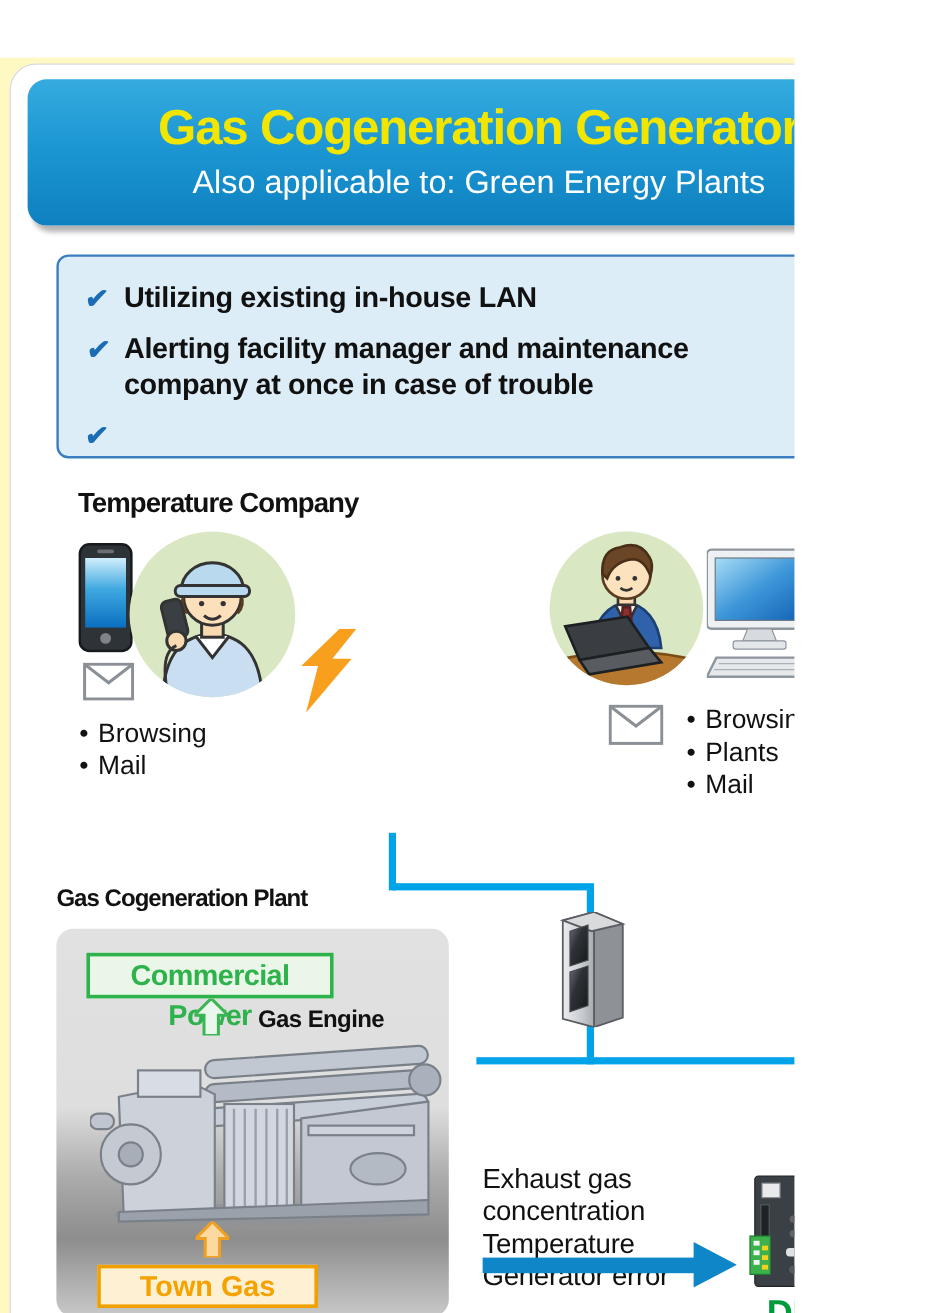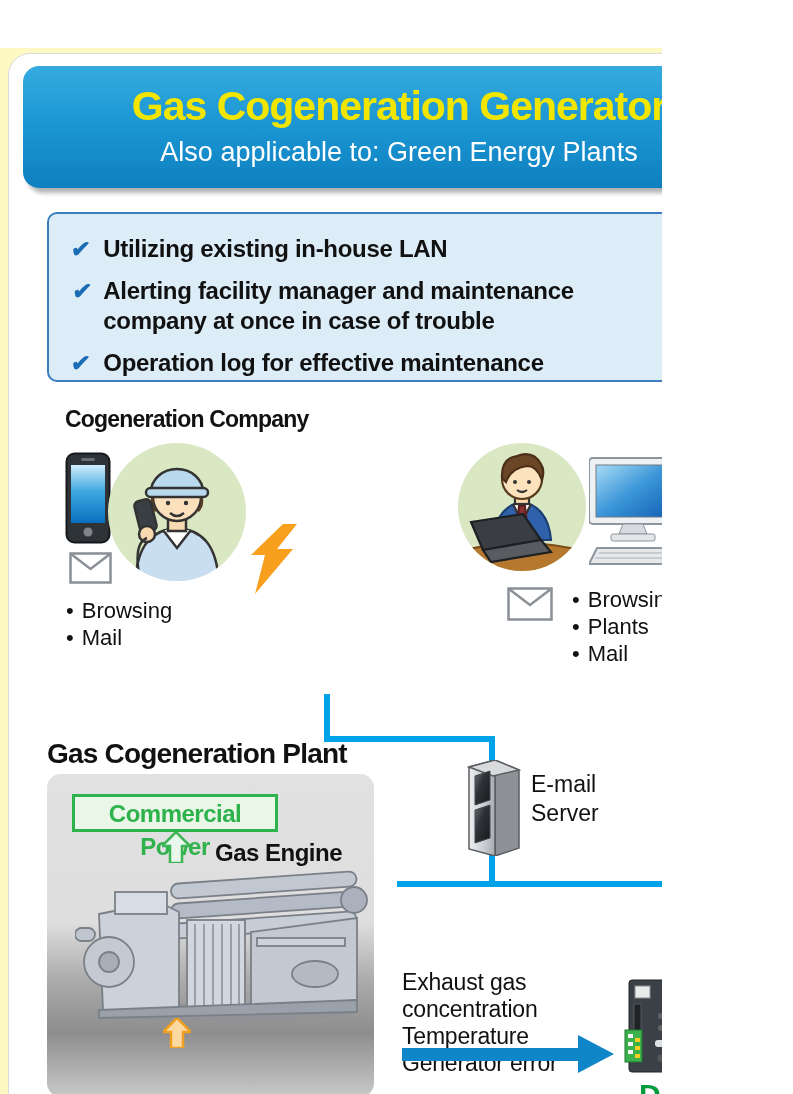--- a/index.html
+++ b/index.html
@@ -28,37 +28,37 @@
     background:#dcedf8;border:2px solid #3b7ec0;border-radius:10px;
     padding:20px 10px 0 22px;
   }
   .feature-item{display:flex;gap:13px;font-size:24px;font-weight:bold;line-height:30px;margin-bottom:12px;}
   .check{color:#1a6cb5;font-size:23px;flex:0 0 auto;transform:skewX(-6deg);}
   .ftext{white-space:pre-line;letter-spacing:-0.3px;}
   
   .sec-title{position:absolute;font-size:23px;font-weight:bold;letter-spacing:-0.8px;white-space:nowrap;}
   #mc-title{left:56px;top:352px;}
   #fm-title{left:505px;top:352px;}
-  #plant-title{left:38px;top:684px;font-size:28px;}
+  #plant-title{left:38px;top:684px;font-size:20px;}
   
   .abs{position:absolute;}
   
   .bullets{position:absolute;font-size:22px;line-height:27px;}
   .bullet-glyph{margin-right:8px;}
   
   .net{position:absolute;background:#00a3e8;z-index:1;}
   
   .plant-box{
     position:absolute;left:38px;top:720px;width:327px;height:323px;border-radius:14px;
     background:linear-gradient(180deg,#e1e1e1 0%,#dedede 46%,#ababab 64%,#8d8d8d 80%,#c9c9c9 100%);
   }
   .tag-box{position:absolute;box-sizing:border-box;text-align:center;font-weight:bold;}
   #commercial-power{left:63px;top:740px;width:206px;height:38px;background:#eaf6e7;border:3px solid #2eb24c;color:#2eb24c;font-size:24px;line-height:33px;letter-spacing:-0.5px;}
   #town-gas{left:72px;top:1000px;width:184px;height:36px;background:#fdf0d3;border:3px solid #f0a000;color:#f5a200;font-size:24px;line-height:31px;}
-  #gas-engine-label{left:206px;top:785px;position:absolute;font-size:24px;font-weight:bold;letter-spacing:-0.5px;}
+  #gas-engine-label{left:206px;top:785px;position:absolute;font-size:20px;font-weight:bold;letter-spacing:-0.5px;}
   
   .mail-server-label{position:absolute;left:522px;top:716px;font-size:23px;line-height:29px;white-space:pre-line;}
   .exhaust-text{position:absolute;left:393px;top:915px;font-size:23px;line-height:27px;white-space:pre-line;letter-spacing:-0.2px;}
   .dl8-label{position:absolute;left:630px;top:1024px;width:106px;text-align:left;font-size:30px;font-weight:bold;color:#009b3c;letter-spacing:-0.5px;}
   svg{display:block;}
 </style>
 </head>
 <body>
 
 <div class="canvas">
@@ -74,25 +74,24 @@
         <span class="check">✔</span>
         <span class="ftext">Utilizing existing in-house LAN</span>
       </div>
       <div class="feature-item">
         <span class="check">✔</span>
         <span class="ftext">Alerting facility manager and maintenance
 company at once in case of trouble</span>
       </div>
       <div class="feature-item">
         <span class="check">✔</span>
-        <span class="ftext">Operation log for effective maintenance</span>
       </div>
     </div>
 
-    <div id="mc-title" class="sec-title">Cogeneration Company</div>
+    <div id="mc-title" class="sec-title">Temperature Company</div>
     <div id="plant-title" class="sec-title">Gas Cogeneration Plant</div>
 
     <div class="net" style="left:315px;top:640px;width:6px;height:48px;"></div>
     <div class="net" style="left:318px;top:682px;width:168px;height:6px;"></div>
     <div class="net" style="left:480px;top:684px;width:6px;height:149px;"></div>
     <div class="net" style="left:388px;top:827px;width:356px;height:6px;"></div>
     <div class="net" style="left:696px;top:503px;width:6px;height:340px;"></div>
     <div class="net" style="left:662px;top:829px;width:6px;height:94px;"></div>
 
     <div class="abs" style="left:56px;top:398px;">
@@ -274,20 +273,21 @@
         </g>
       </svg>
     </div>
 
     <div class="abs" style="left:154px;top:964px;">
       <svg width="28" height="30" viewBox="0 0 28 30">
         <polygon points="14,0 28,14 20,14 20,30 8,30 8,14 0,14" fill="#fcd9a0" stroke="#f0a020" stroke-width="2.5"></polygon>
       </svg>
     </div>
 
+    <div id="town-gas" class="tag-box">Town Gas</div>
 
     <div class="abs" style="left:456px;top:706px;z-index:2;">
       <svg width="58" height="96" viewBox="0 0 58 96">
         <defs>
           <linearGradient id="g-srv" x1="0" y1="0" x2="1" y2="0">
             <stop offset="0" stop-color="#eceef0"></stop>
               <stop offset="0.6" stop-color="#c8ccd0"></stop>
               <stop offset="1" stop-color="#a8acb0"></stop>
           </linearGradient>
           <linearGradient id="g-slot" x1="0" y1="0" x2="1" y2="1">
@@ -296,22 +296,20 @@
               <stop offset="1" stop-color="#17191c"></stop>
           </linearGradient>
         </defs>
         <polygon points="30,0 54,10 54,88 30,96" fill="#8e9296" stroke="#5a5e62" stroke-width="1.5"></polygon>
         <polygon points="4,7 30,0 30,96 4,89" fill="url(#g-srv)" stroke="#5a5e62" stroke-width="1.5"></polygon>
         <polygon points="4,7 30,0 54,10 28,16" fill="#d8dadc" stroke="#5a5e62" stroke-width="1.5"></polygon>
         <polygon points="10,16 25,11 25,40 10,45" fill="url(#g-slot)" stroke="#44484c"></polygon>
         <polygon points="10,50 25,45 25,78 10,83" fill="url(#g-slot)" stroke="#44484c"></polygon>
       </svg>
     </div>
-    <div class="mail-server-label">E-mail
-Server</div>
 
     <div class="exhaust-text">Exhaust gas
 concentration
 Temperature
 Generator error</div>
 
     <div class="abs" style="left:393px;top:981px;z-index:2;">
       <svg width="212" height="38" viewBox="0 0 212 38">
         <rect x="0" y="13" width="178" height="13" fill="#0e86c8"></rect>
         <polygon points="176,0 212,19 176,38" fill="#0e86c8"></polygon>

